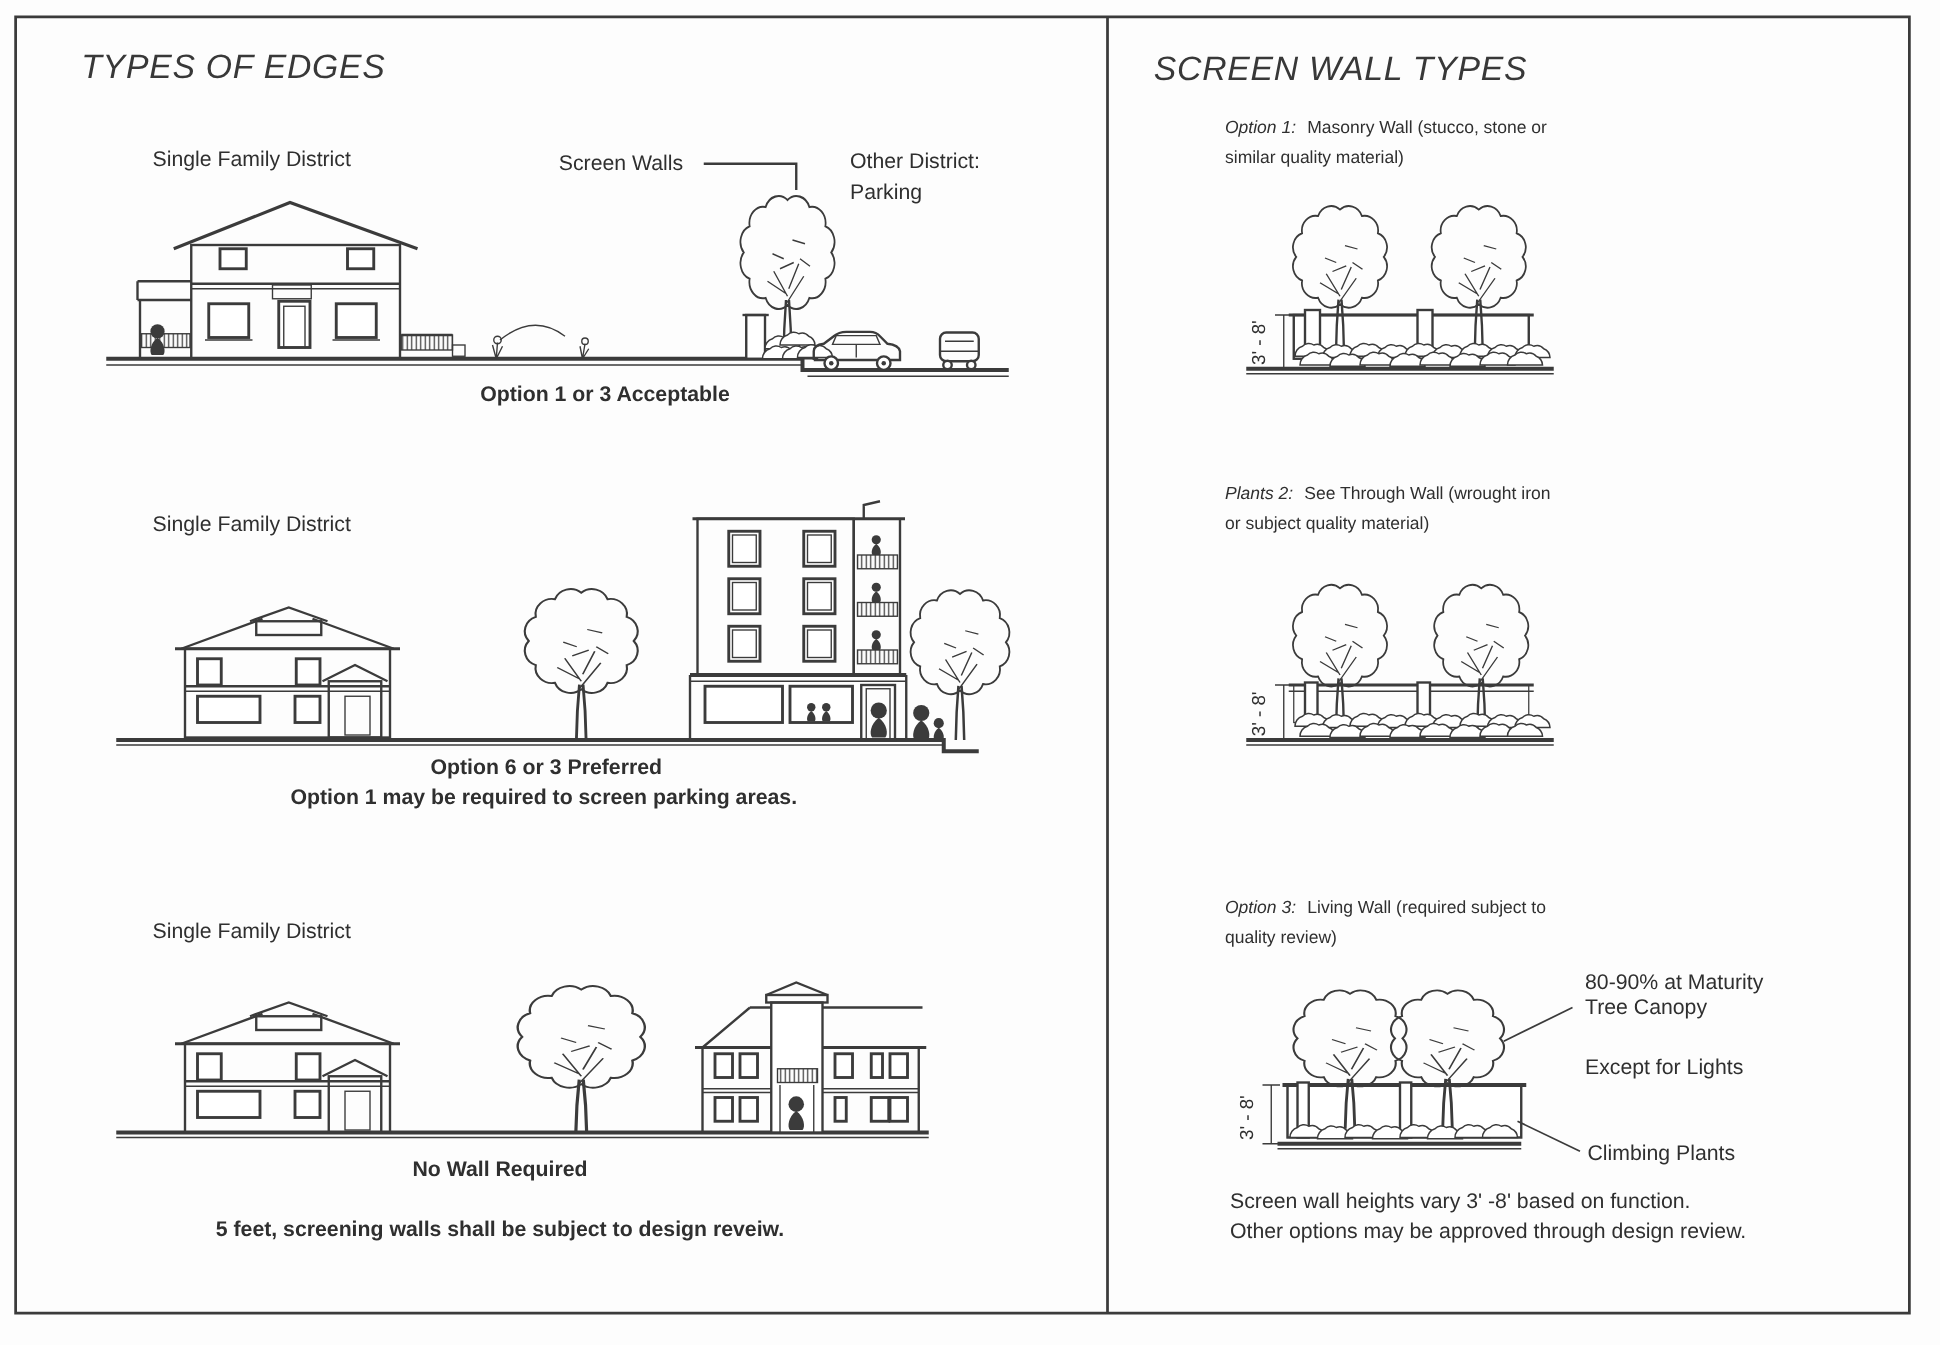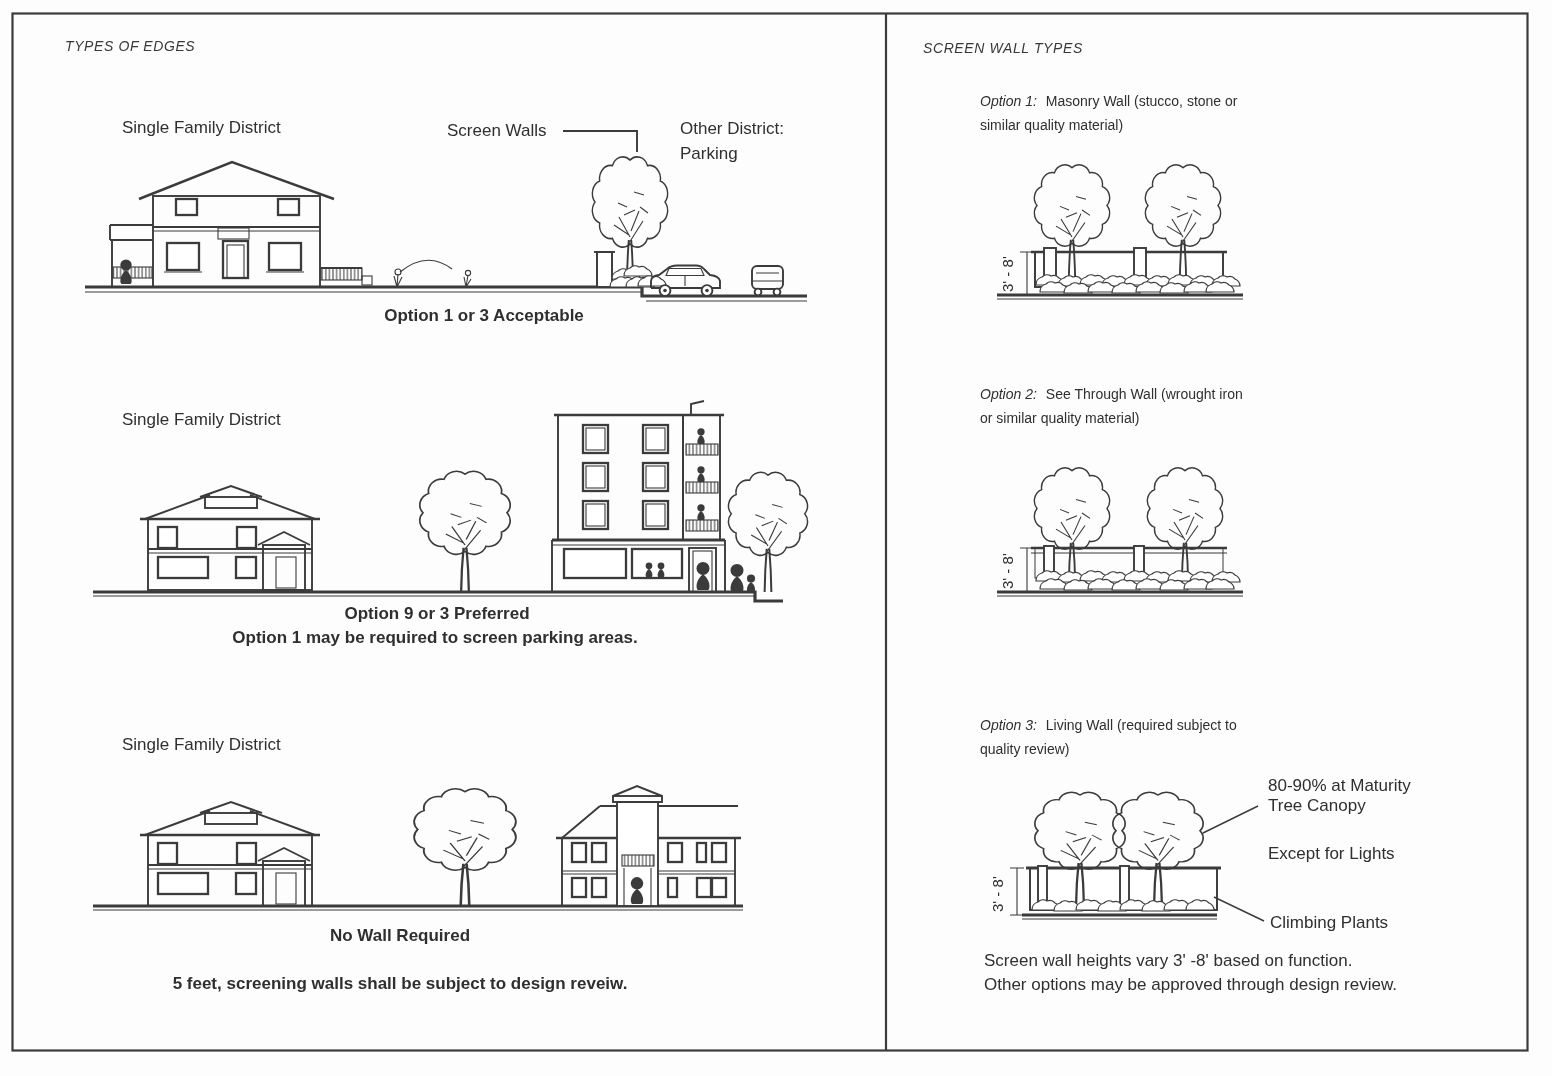--- a/index.html
+++ b/index.html
@@ -12,21 +12,21 @@
   .s2{stroke-width:1.9;}
   .s25{stroke-width:2.5;}
   .s3{stroke-width:3.2;}
   .w{stroke-width:2.3;fill:#fff;}
   .wf{stroke-width:1.9;fill:#fff;}
   .mnd{fill:#fff;stroke-width:1.2;}
   .fill{fill:#3b3b3b;stroke:none;}
   .hatch{fill:url(#hatchp);stroke:#3b3b3b;stroke-width:1.1;}
   .lbl{position:absolute;font-size:17px;line-height:20px;white-space:nowrap;text-align:right;}
   .cap{position:absolute;font-size:17px;line-height:20px;white-space:nowrap;transform:translateX(-50%);font-weight:bold;}
-  .title{position:absolute;font-size:14px;font-style:italic;letter-spacing:0.6px;color:#383838;white-space:nowrap;}
+  .title{position:absolute;font-size:27px;font-style:italic;letter-spacing:0.6px;color:#383838;white-space:nowrap;}
   .opt{font-style:italic;}
   .desc{margin-left:9px;}
   .para{position:absolute;font-size:14px;line-height:24px;white-space:nowrap;}
   .dim{position:absolute;font-size:15px;white-space:nowrap;transform:rotate(-90deg);transform-origin:0 0;}
 </style>
 </head>
 <body>
 
 <div class="page">
 
@@ -355,36 +355,36 @@
 <div class="title" style="left:65px;top:38px">TYPES OF EDGES</div>
 <div class="title" style="left:923px;top:40px">SCREEN WALL TYPES</div>
 
 <div class="lbl" style="left:122px;top:118px">Single Family District</div>
 <div class="lbl" style="left:447px;top:121px">Screen Walls</div>
 <div class="lbl" style="left:680px;top:119px">Other District:</div>
 <div class="lbl" style="left:680px;top:144px">Parking</div>
 <div class="cap" style="left:484px;top:306px">Option 1 or 3 Acceptable</div>
 
 <div class="lbl" style="left:122px;top:410px">Single Family District</div>
-<div class="cap" style="left:437px;top:604px">Option 9 or 3 Preferred</div>
+<div class="cap" style="left:437px;top:604px">Option 6 or 3 Preferred</div>
 <div class="cap" style="left:435px;top:628px">Option 1 may be required to screen parking areas.</div>
 
 <div class="lbl" style="left:122px;top:735px">Single Family District</div>
 <div class="cap" style="left:400px;top:926px">No Wall Required</div>
 <div class="cap" style="left:400px;top:974px">5 feet, screening walls shall be subject to design reveiw.</div>
 
 <div class="para" style="left:980px;top:89px">
   <span class="opt">Option 1:</span><span class="desc">Masonry Wall (stucco, stone or</span><br>
   <span>similar quality material)</span>
 </div>
 <div class="dim" style="left:999px;top:292px">3' - 8'</div>
 
 <div class="para" style="left:980px;top:382px">
-  <span class="opt">Option 2:</span><span class="desc">See Through Wall (wrought iron</span><br>
-  <span>or similar quality material)</span>
+  <span class="opt">Plants 2:</span><span class="desc">See Through Wall (wrought iron</span><br>
+  <span>or subject quality material)</span>
 </div>
 <div class="dim" style="left:999px;top:589px">3' - 8'</div>
 
 <div class="para" style="left:980px;top:713px">
   <span class="opt">Option 3:</span><span class="desc">Living Wall (required subject to</span><br>
   <span>quality review)</span>
 </div>
 <div class="dim" style="left:989px;top:912px">3' - 8'</div>
 <div class="lbl" style="left:1268px;top:796px">Tree Canopy</div>
 <div class="lbl" style="left:1268px;top:776px">80-90% at Maturity</div>

